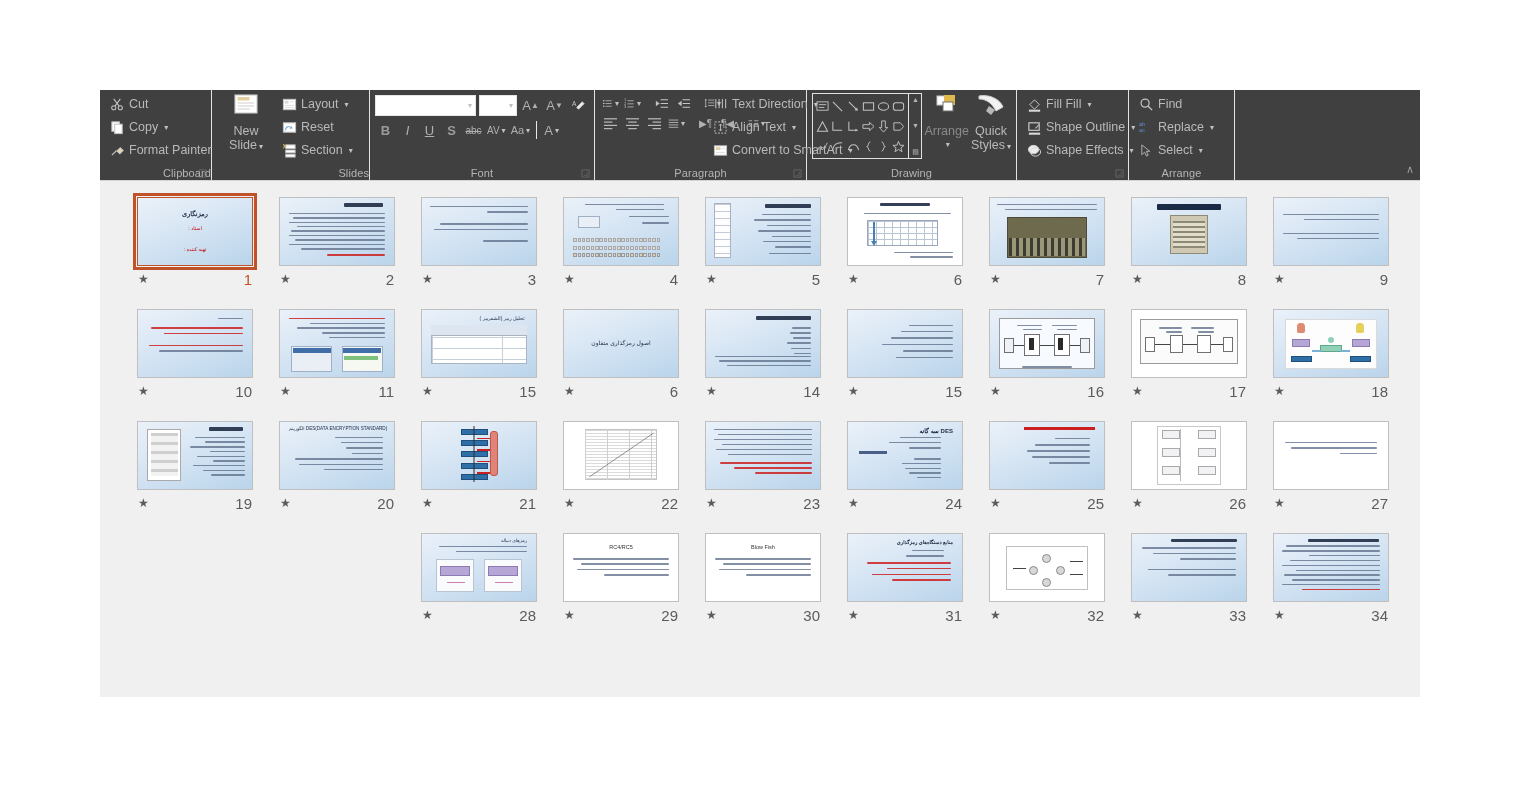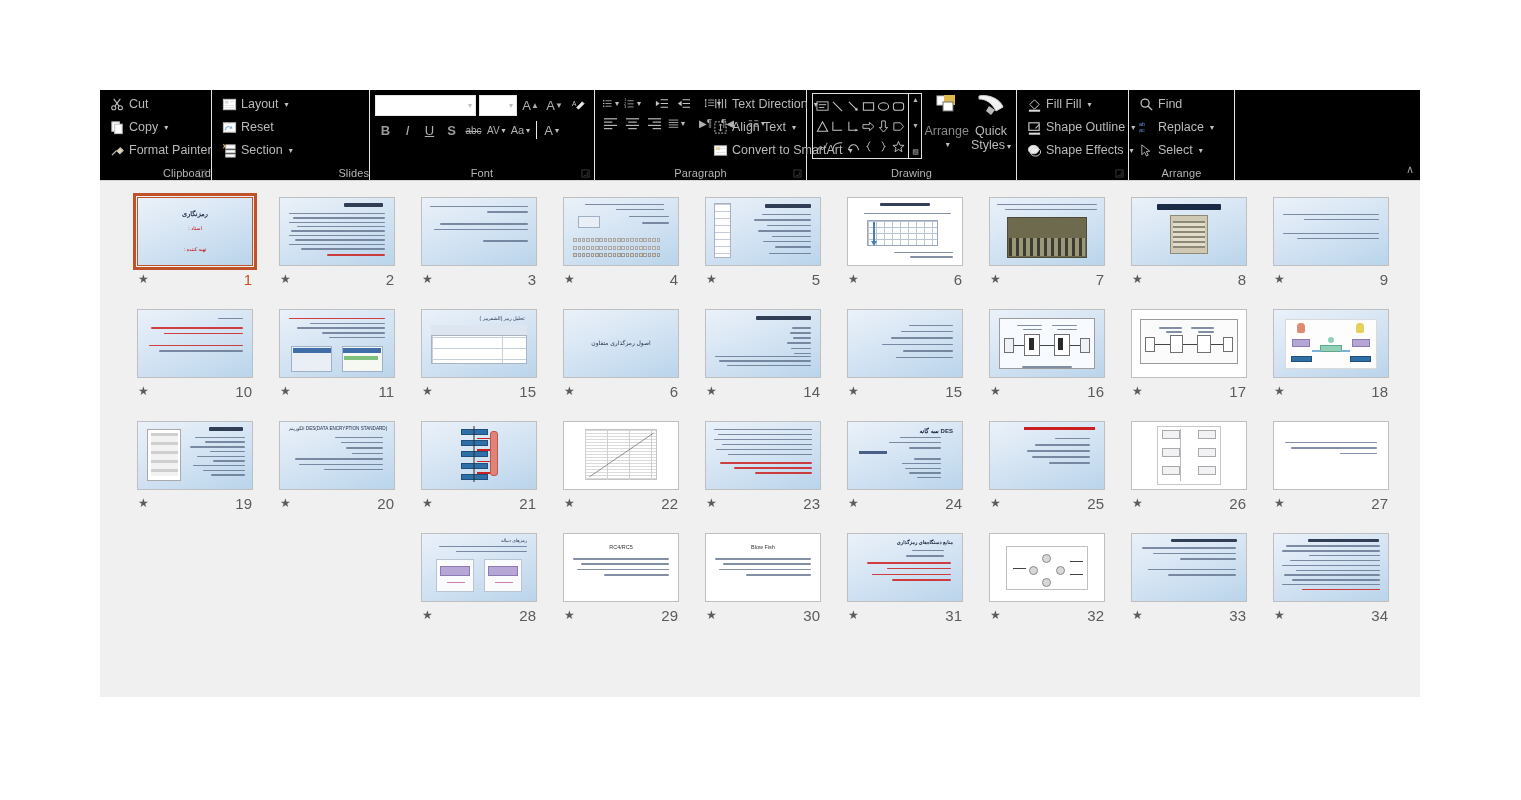--- a/index.html
+++ b/index.html
@@ -14,21 +14,21 @@
     position: absolute;
     left: 100px; top: 90px;
     width: 1320px; height: 607px;
     background: #ffffff;
   }
 
   
   .ribbon {
     position: relative;
     height: 91px;
-    background: #000000;
+    background: #404040;
     border-bottom: 1px solid #d4d4d4;
     display: flex;
     align-items: stretch;
     overflow: hidden;
   }
   .rgroup {
     position: relative;
     display: flex;
     flex-direction: column;
     justify-content: flex-start;
@@ -295,20 +295,35 @@
         </div>
       </div>
       <div class="rgroup-label leftal">Clipboard</div>
       <svg class="dlg-launcher" viewBox="0 0 10 10">
           <path d="M1 1h8v8H1z" fill="none" stroke="#aaa" stroke-width=".8"></path>
           <path d="M3 7h4M7 3v4" stroke="#888" stroke-width=".9"></path>
         </svg>
     </div>
 
     <div class="rgroup slides-group">
+      <div class="bigbtn">
+        <span class="bigic">
+          <svg width="30" height="26" viewBox="0 0 30 26">
+              <rect x="4" y="2" width="22" height="18" fill="#fff" stroke="#c9c9c9" stroke-width="1.1"></rect>
+              <rect x="6.5" y="4" width="12" height="3.5" fill="#e3cf9f"></rect>
+              <g stroke="#cfcfcf" stroke-width="1">
+                <line x1="6.5" y1="10" x2="23" y2="10"></line>
+                <line x1="6.5" y1="13" x2="23" y2="13"></line>
+                <line x1="6.5" y1="16" x2="19" y2="16"></line>
+              </g>
+            </svg>
+        </span>
+        <span>New</span>
+        <span><span>Slide</span><span class="caret">▾</span></span>
+      </div>
       <div class="rgrid" style="flex:1">
         <div class="ritem">
           <span class="ic">
             <svg width="15" height="15" viewBox="0 0 16 16">
                 <rect x="1.5" y="2.5" width="13" height="11" fill="#fff" stroke="#c3c3c3" stroke-width="1.1"></rect>
                 <rect x="3" y="4" width="4" height="3" fill="#d8d8d8"></rect>
                 <g stroke="#d8d8d8" stroke-width=".9">
                   <line x1="8.5" y1="5" x2="13" y2="5"></line>
                   <line x1="3" y1="9" x2="13" y2="9"></line>
                   <line x1="3" y1="11.3" x2="13" y2="11.3"></line>

